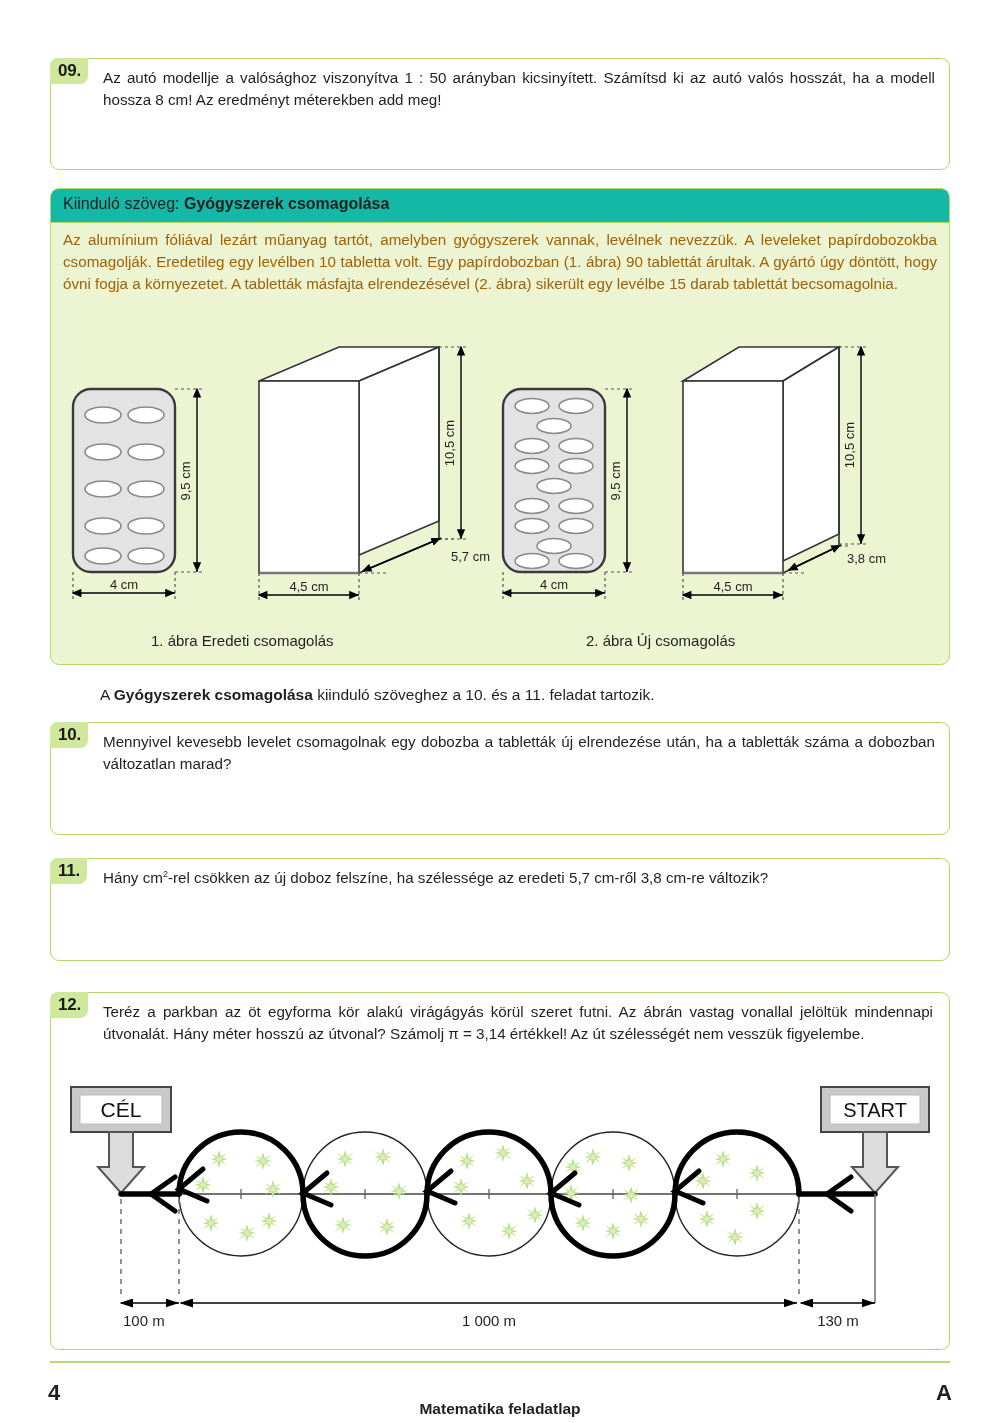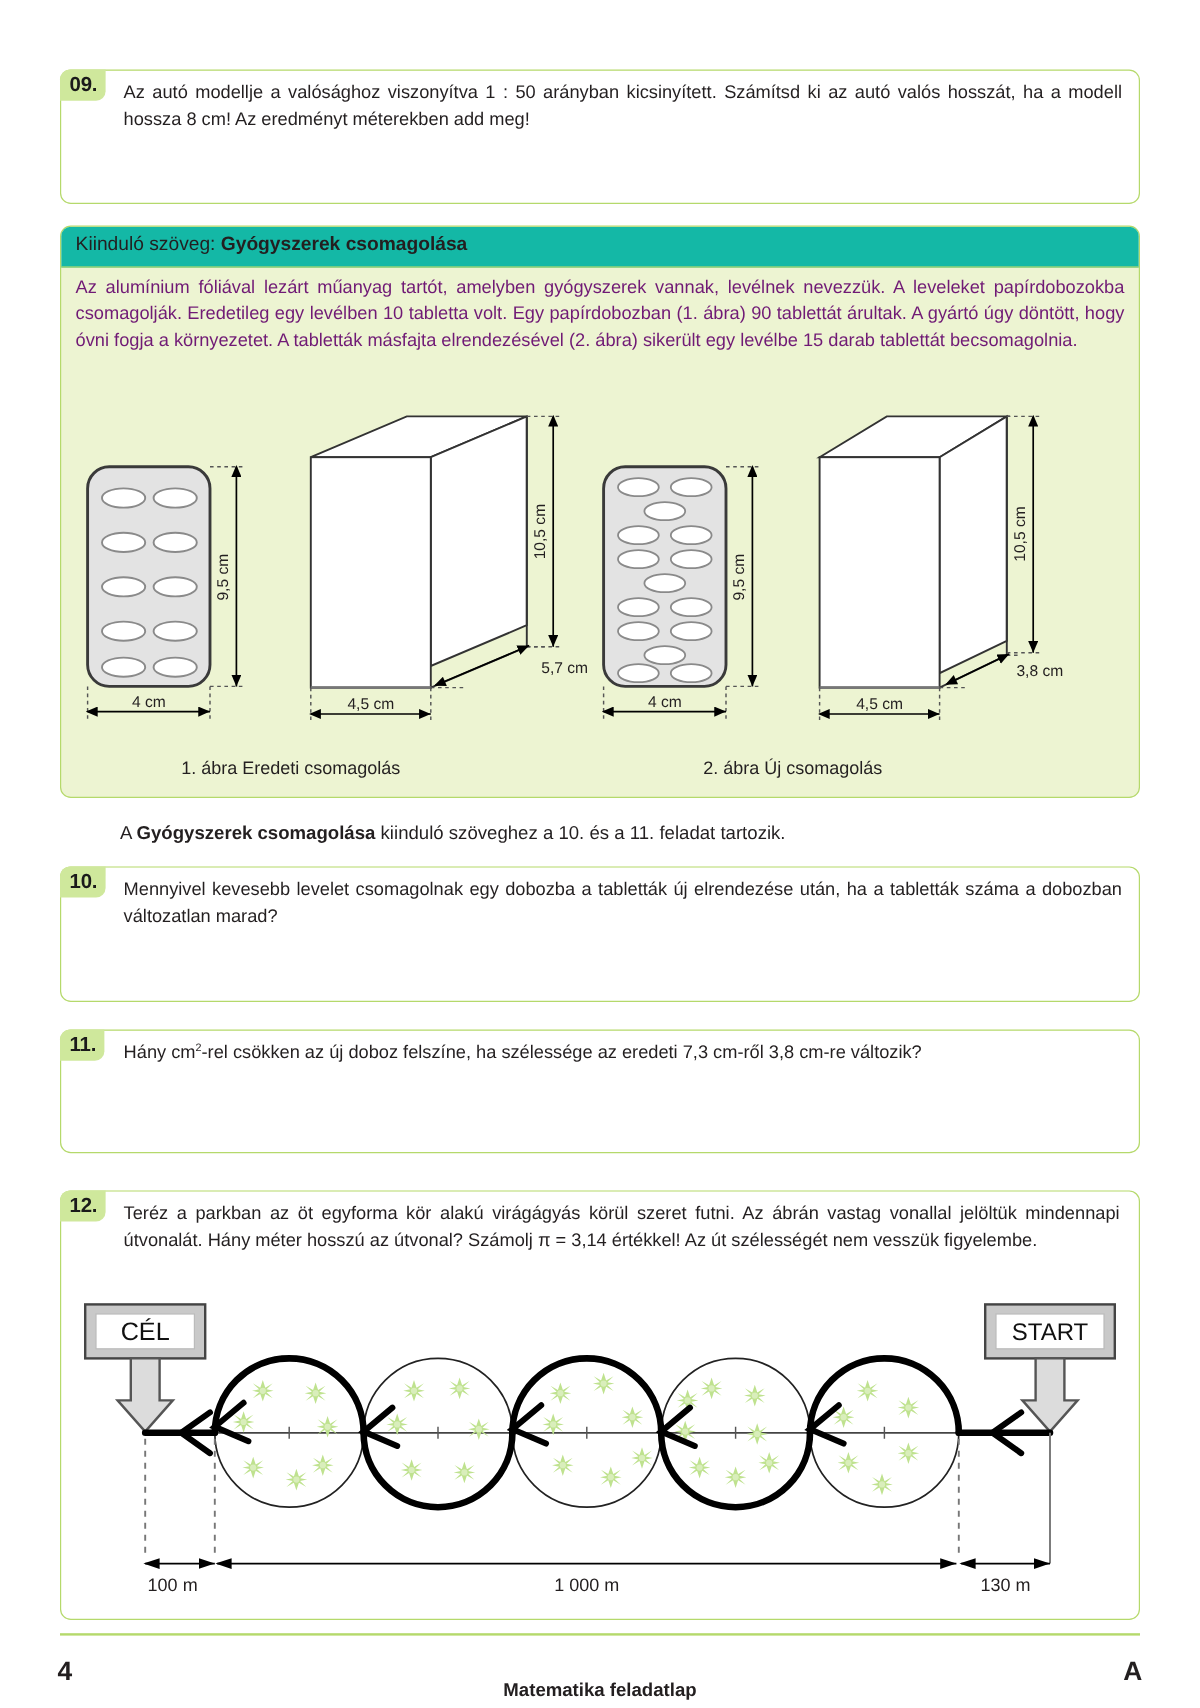--- a/index.html
+++ b/index.html
@@ -60,21 +60,21 @@
     border-bottom:1.5px solid #b5d96b;
     font-size:16px;
     padding:6px 0 0 12px;
     color:#231f20;
   }
   .source-head b{ font-weight:bold; }
   .source-body{
     position:absolute; left:12px; right:12px; top:40px;
     font-size:15.2px; line-height:1.45;
     text-align:justify;
-    color:#701a75;
+    color:#a16207;
   }
 
   
   .fig-wrap{ position:absolute; left:0; top:150px; width:100%; height:300px; }
   .fig-caption{
     position:absolute; font-size:15px; color:#231f20; white-space:nowrap;
   }
 
   
   .mid-note{
@@ -259,21 +259,21 @@
     <span>A </span><b>Gyógyszerek csomagolása</b><span> kiinduló szöveghez a 10. és a 11. feladat tartozik.</span>
   </div>
 
   <div class="task-box" style="left:50px; top:722px; width:900px; height:113px;">
     <div class="badge">10.</div>
     <div class="task-text">Mennyivel kevesebb levelet csomagolnak egy dobozba a tabletták új elrendezése után, ha a tabletták száma a dobozban változatlan marad?</div>
   </div>
 
   <div class="task-box" style="left:50px; top:858px; width:900px; height:103px;">
     <div class="badge">11.</div>
-    <div class="task-text noj"><span>Hány cm</span><sup class="sq">2</sup><span>-rel csökken az új doboz felszíne, ha szélessége az eredeti 7,3 cm-ről 3,8 cm-re változik?</span></div>
+    <div class="task-text noj"><span>Hány cm</span><sup class="sq">2</sup><span>-rel csökken az új doboz felszíne, ha szélessége az eredeti 5,7 cm-ről 3,8 cm-re változik?</span></div>
   </div>
 
   <div class="task-box" style="left:50px; top:992px; width:900px; height:358px;">
     <div class="badge">12.</div>
     <div class="task-text" style="right:16px;">Teréz a parkban az öt egyforma kör alakú virágágyás körül szeret futni. Az ábrán vastag vonallal jelöltük mindennapi útvonalát. Hány méter hosszú az útvonal? Számolj π = 3,14 értékkel! Az út szélességét nem vesszük figyelembe.</div>
 
     <div style="position:absolute; left:0px; top:88px; width:898px; height:268px;text-align:center;">
       <svg width="898" height="268" viewBox="0 0 898 268">
         <defs>
           <marker id="mArrR" markerWidth="10" markerHeight="10" refX="9" refY="3" orient="auto">

